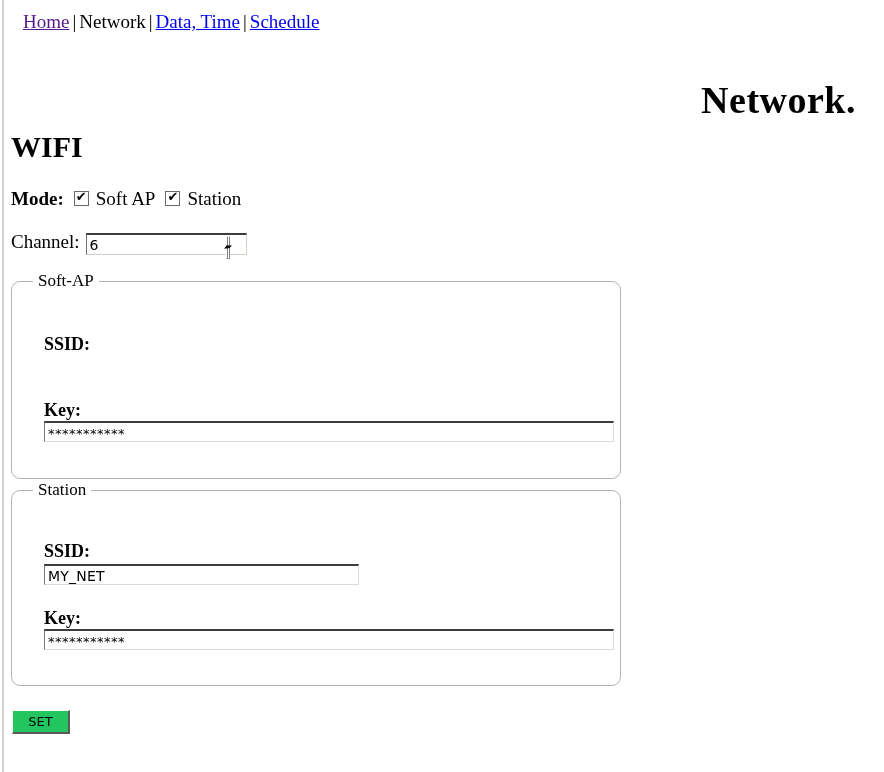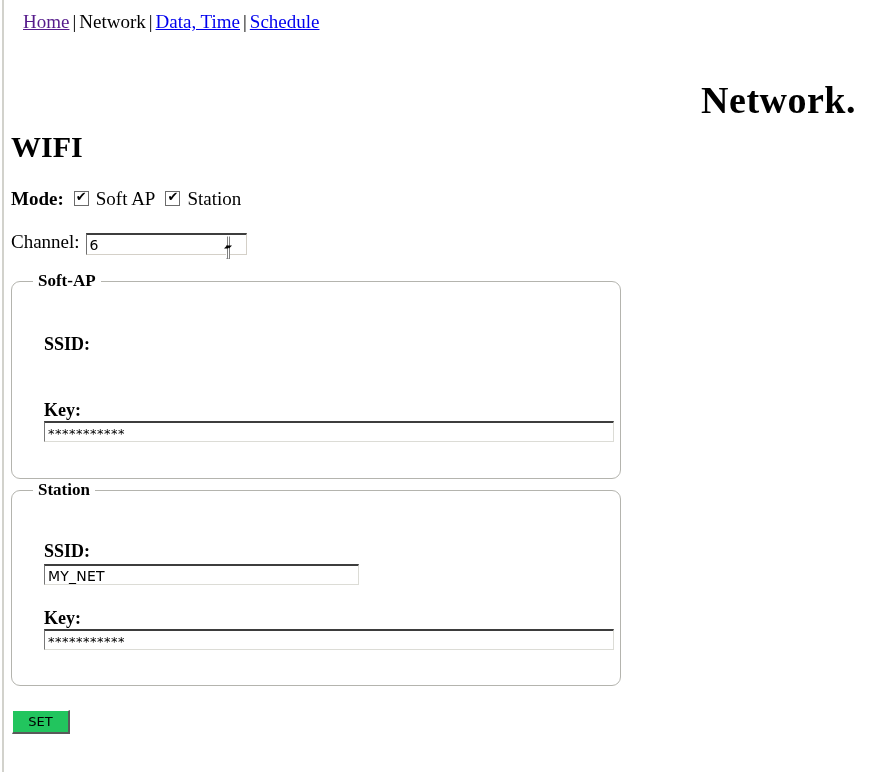--- a/index.html
+++ b/index.html
@@ -195,21 +195,21 @@
   .fset.ap      { top: 281px; height: 198px; }
   .fset.station { top: 490px; height: 196px; }
 
   .fset-legend {
     position: absolute;
     left: 21px;
     top: -11px;
     background: #ffffff;
     padding: 0 5px;
     font-size: 17px;
-    font-weight: bold;
+    font-weight: normal;
     line-height: 20px;
     white-space: nowrap;
   }
 
   .field-label {
     position: absolute;
     font-size: 18px;
     font-weight: bold;
     line-height: 20px;
   }

